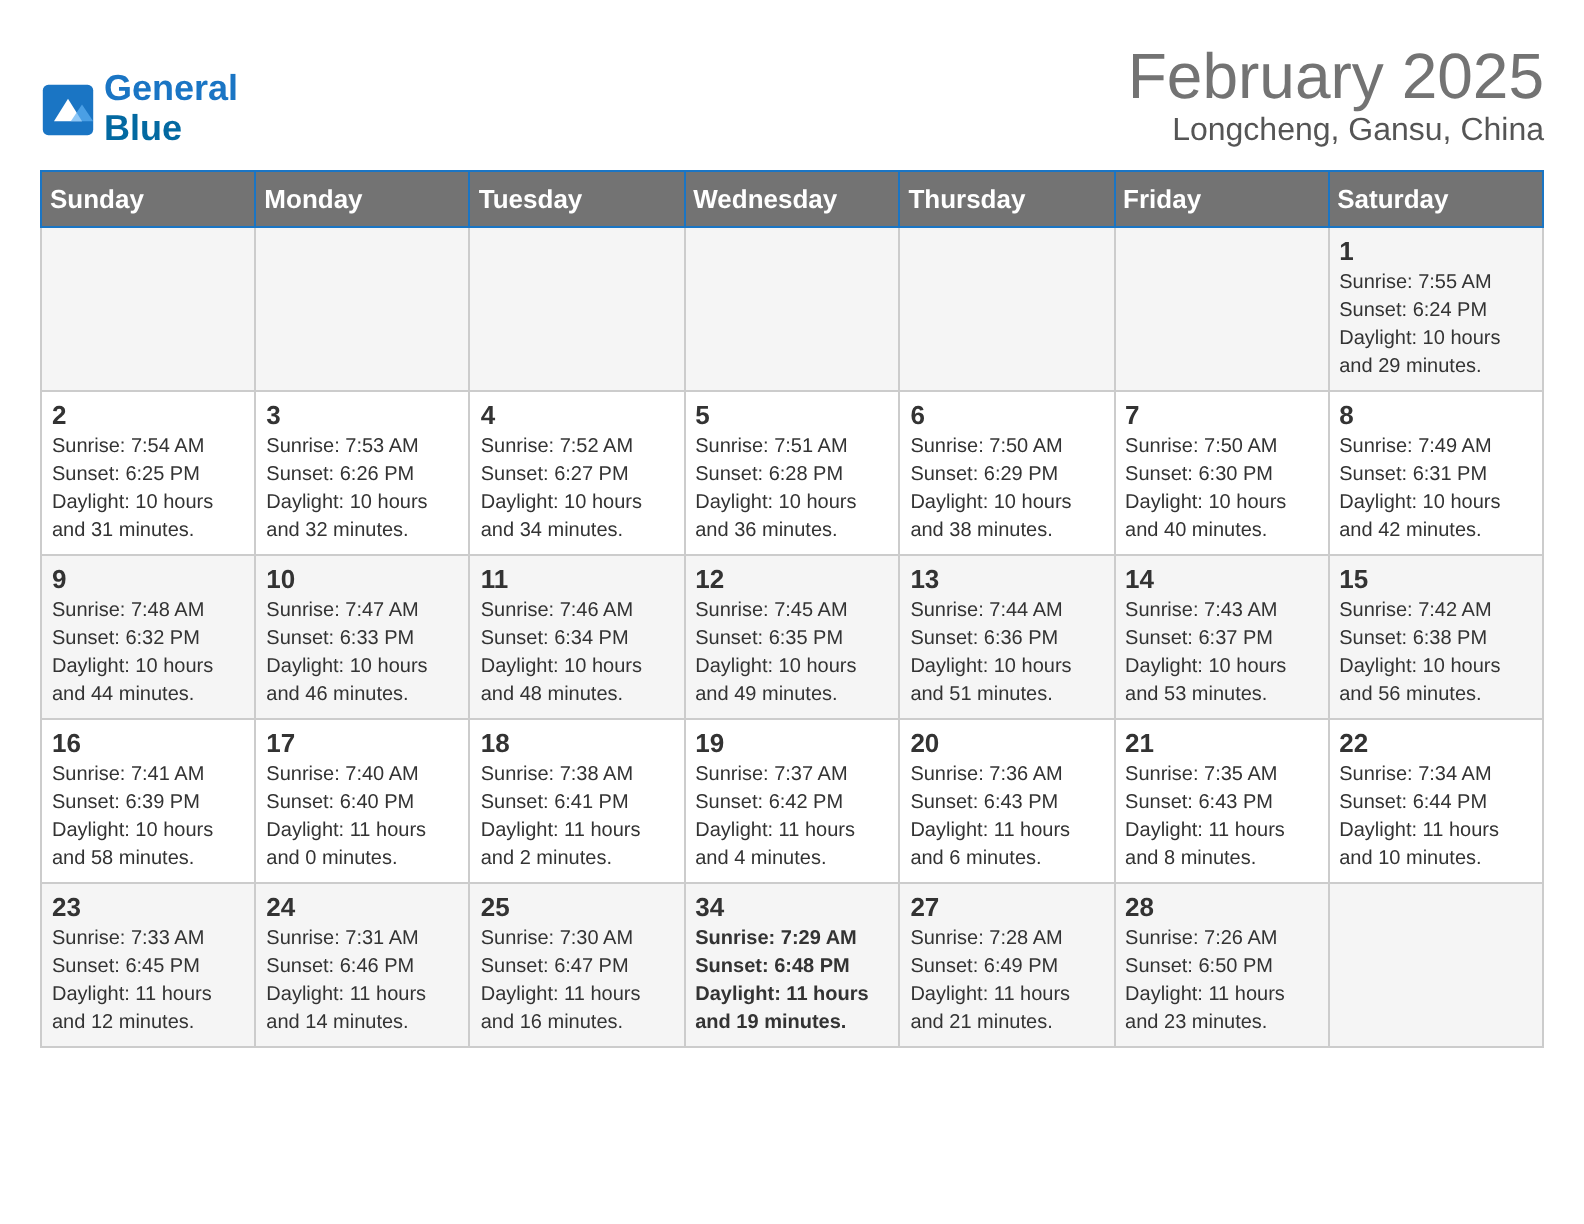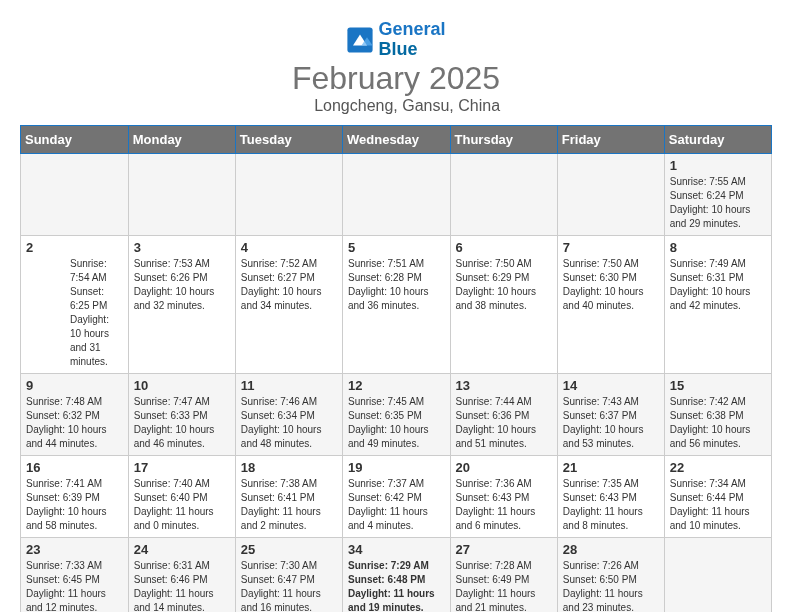--- a/index.html
+++ b/index.html
@@ -6,23 +6,22 @@
     body {
       font-family: Arial, sans-serif;
       background: #fff;
       width: 792px;
       min-height: 612px;
       padding: 20px;
     }
     .header {
       display: flex;
       justify-content: space-between;
-      align-items: center;
+      align-items: flex-end;
       margin-bottom: 10px;
-      flex-direction: column;
     }
     .logo {
       display: flex;
       align-items: center;
       gap: 4px;
     }
     .logo-text {
       font-size: 18px;
       font-weight: bold;
       color: #333;
@@ -134,21 +133,21 @@
         <td>
           <span class="day-number">1</span>
           <div class="day-info" style="white-space: pre-line;">Sunrise: 7:55 AM
 Sunset: 6:24 PM
 Daylight: 10 hours and 29 minutes.</div>
         </td>
       </tr>
       <tr>
         <td>
           <span class="day-number">2</span>
-          <div class="day-info" style="white-space: pre-line; margin-left: 44px;">Sunrise: 7:54 AM
+          <div class="day-info" style="white-space: pre-line;">Sunrise: 7:54 AM
 Sunset: 6:25 PM
 Daylight: 10 hours and 31 minutes.</div>
         </td>
         <td>
           <span class="day-number">3</span>
           <div class="day-info" style="white-space: pre-line;">Sunrise: 7:53 AM
 Sunset: 6:26 PM
 Daylight: 10 hours and 32 minutes.</div>
         </td>
         <td>
@@ -272,21 +271,21 @@
       </tr>
       <tr>
         <td>
           <span class="day-number">23</span>
           <div class="day-info" style="white-space: pre-line;">Sunrise: 7:33 AM
 Sunset: 6:45 PM
 Daylight: 11 hours and 12 minutes.</div>
         </td>
         <td>
           <span class="day-number">24</span>
-          <div class="day-info" style="white-space: pre-line;">Sunrise: 6:31 AM
+          <div class="day-info" style="white-space: pre-line;">Sunrise: 7:31 AM
 Sunset: 6:46 PM
 Daylight: 11 hours and 14 minutes.</div>
         </td>
         <td>
           <span class="day-number">25</span>
           <div class="day-info" style="white-space: pre-line;">Sunrise: 7:30 AM
 Sunset: 6:47 PM
 Daylight: 11 hours and 16 minutes.</div>
         </td>
         <td>

